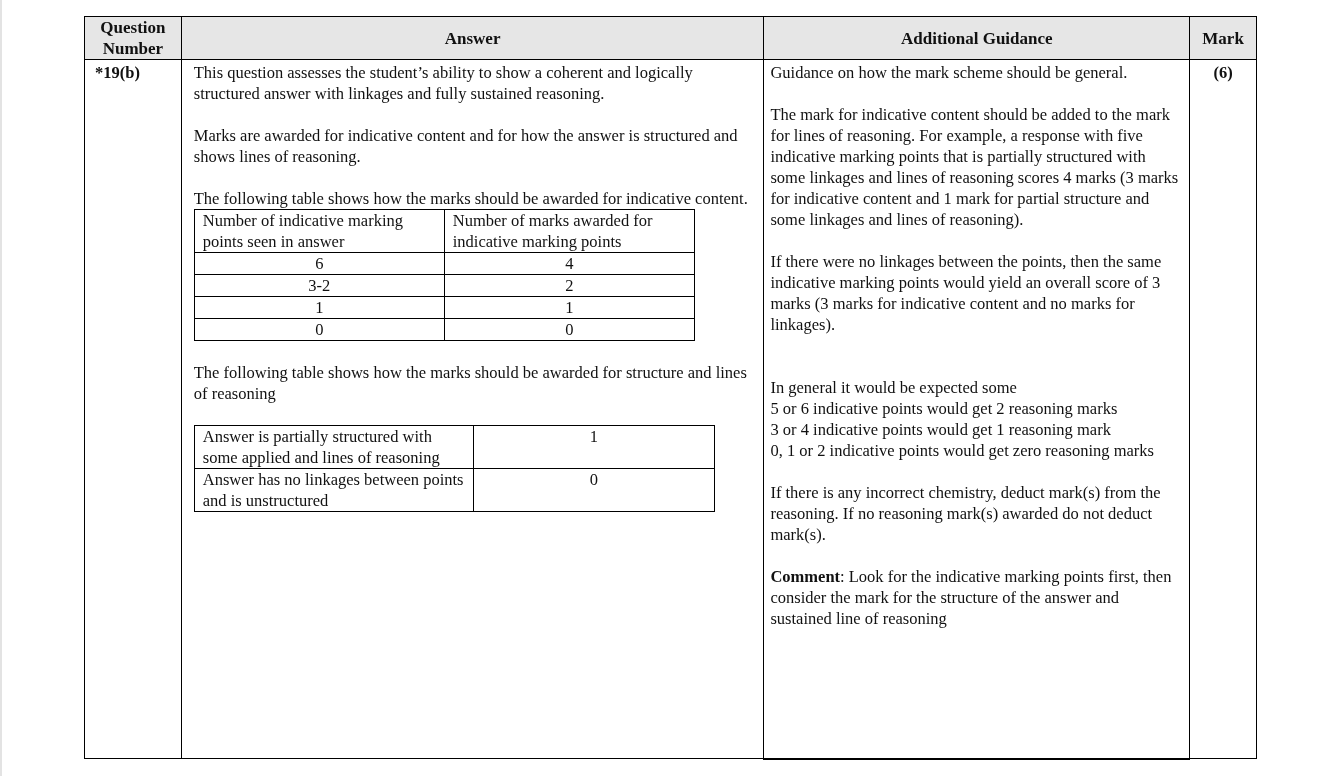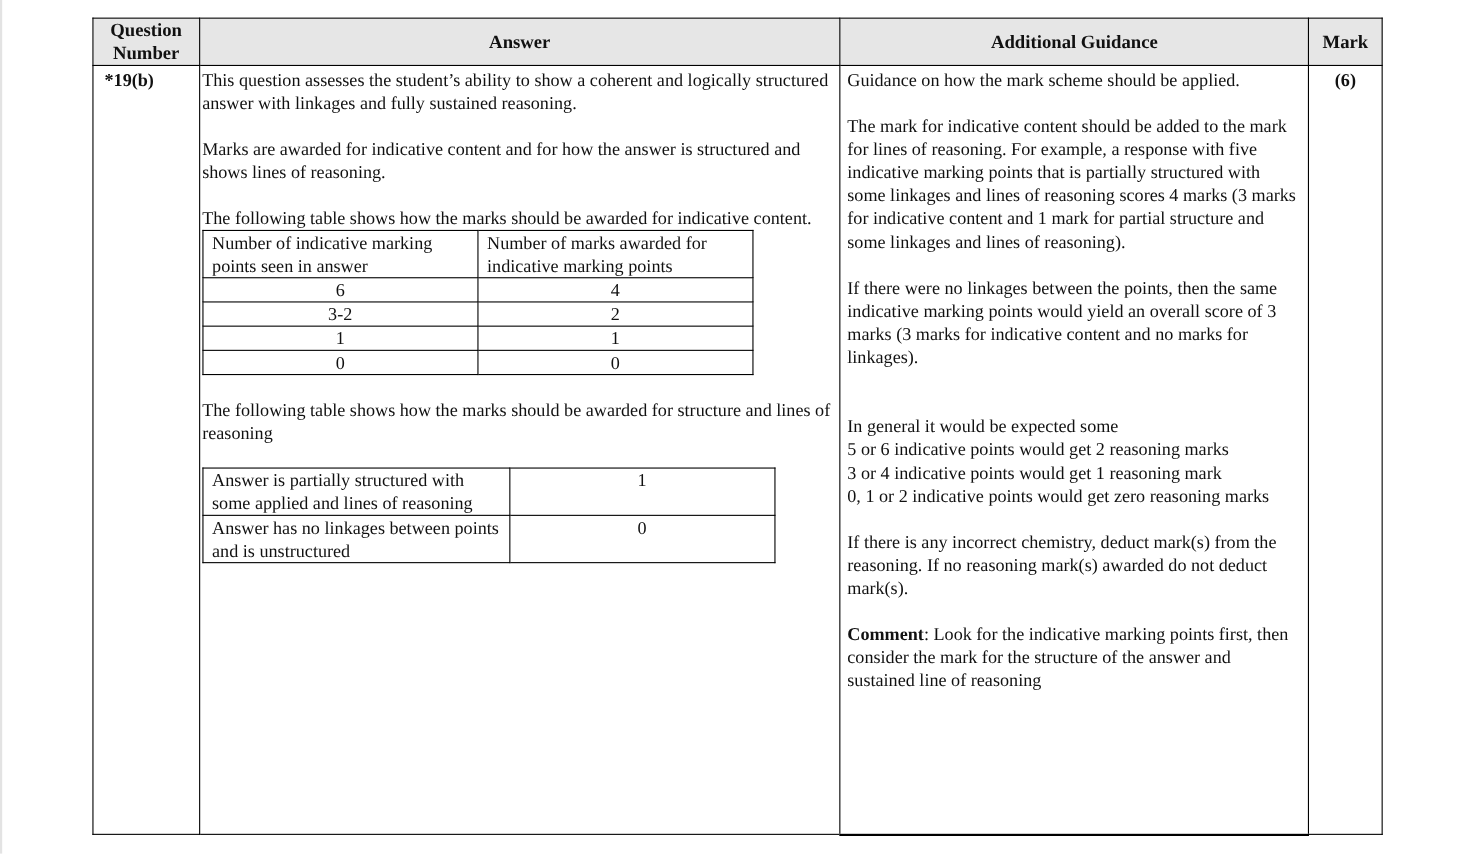--- a/index.html
+++ b/index.html
@@ -22,21 +22,21 @@
   }
   table.main > thead > tr > th {
     background: #e6e6e6; font-weight: bold; font-size: 17px;
     height: 42px; vertical-align: middle; padding: 0 4px;
   }
   th.qnum { width: 88px; text-align: center; line-height: 21px; }
   th.ans { width: 574px; }
   th.guid { width: 420px; }
   th.mark { width: 58px; }
   td.qnum-cell { font-weight: bold; padding: 2px 10px; }
-  td.ans-cell { padding: 2px 2px; height: 694px; }
+  td.ans-cell { padding: 2px 12px; height: 694px; }
   td.guid-cell { padding: 2px 6px; border-bottom: 2px solid #000 !important; }
   td.mark-cell { text-align: center; font-weight: bold; padding: 2px 0; }
   p { margin: 0; }
   .gap { height: 21px; }
   table.inner { border-collapse: collapse; font-size: 16.5px; line-height: 21px; }
   table.inner td { border: 1.2px solid #000; padding: 0 8px; vertical-align: top; }
   table.t1 { width: 501px; margin-bottom: 0; }
   table.t1 td { width: 50%; }
   table.t1 td.c { text-align: center; padding: 0; }
   table.t2 { width: 521px; }
@@ -101,21 +101,21 @@
             <td class="c">1</td>
           </tr>
           <tr>
             <td class="l">Answer has no linkages between points and is unstructured</td>
             <td class="c">0</td>
           </tr>
         </tbody>
           </table>
       </td>
       <td class="guid-cell">
-        <p>Guidance on how the mark scheme should be applied.</p>
+        <p>Guidance on how the mark scheme should be general.</p>
         <div class="gap"></div>
         <p>The mark for indicative content should be added to the mark for lines of reasoning. For example, a response with five indicative marking points that is partially structured with some linkages and lines of reasoning scores 4 marks (3 marks for indicative content and 1 mark for partial structure and some linkages and lines of reasoning).</p>
         <div class="gap"></div>
         <p>If there were no linkages between the points, then the same indicative marking points would yield an overall score of 3 marks (3 marks for indicative content and no marks for linkages).</p>
         <div class="gap"></div>
         <div class="gap"></div>
         <p>In general it would be expected some</p>
         <p>5 or 6 indicative points would get 2 reasoning marks</p>
         <p>3 or 4 indicative points would get 1 reasoning mark</p>
         <p>0, 1 or 2 indicative points would get  zero reasoning marks</p>

